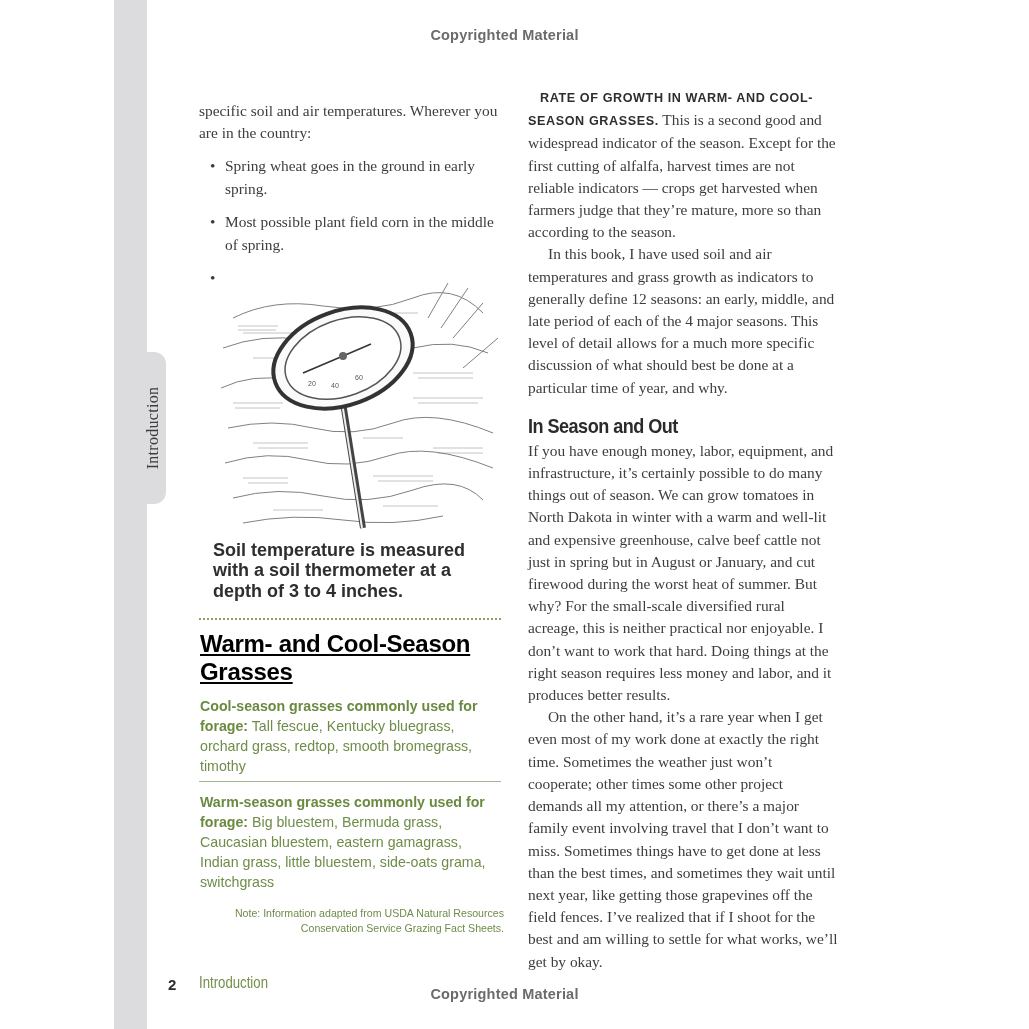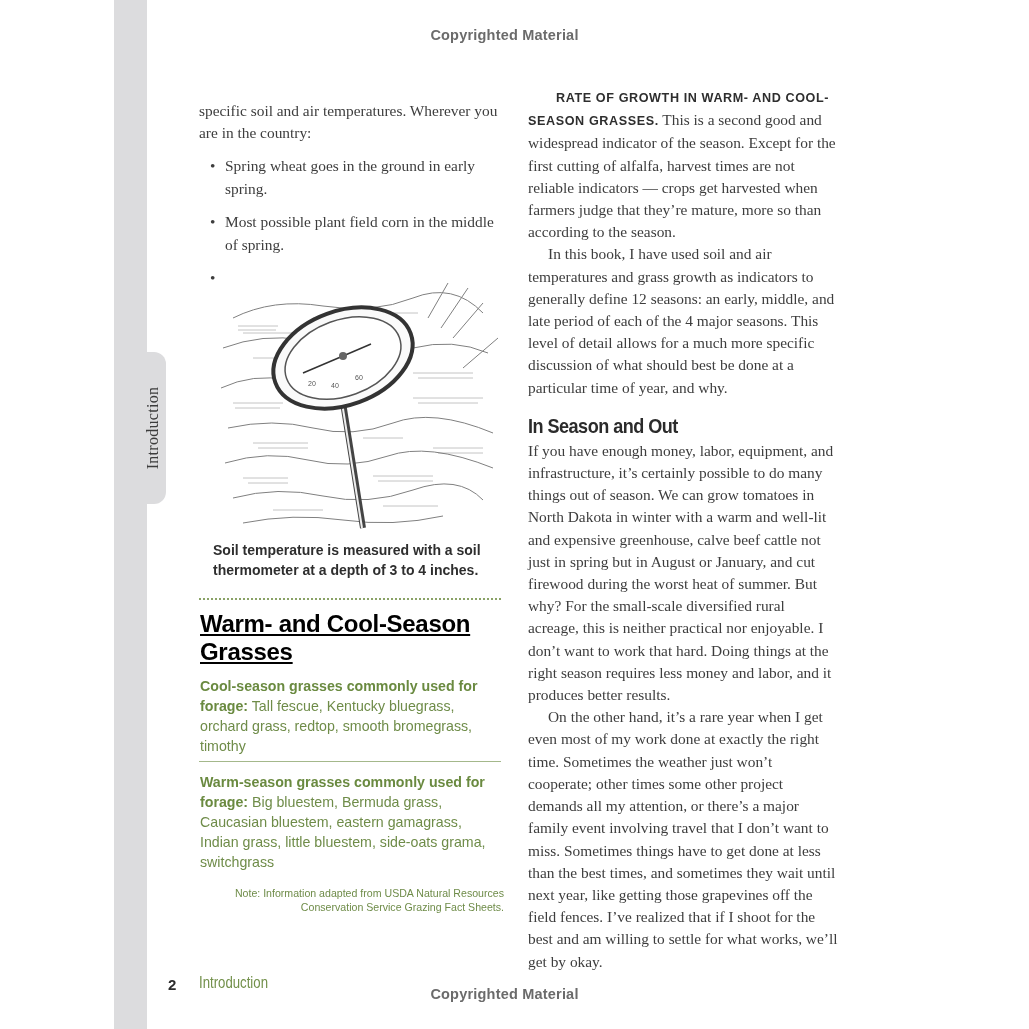--- a/index.html
+++ b/index.html
@@ -28,21 +28,21 @@
   .col-left { position: absolute; left: 199px; top: 100px; width: 305px; }
   .col-right { position: absolute; left: 528px; top: 86px; width: 310px; }
 
   .body-text { font-size: 15.4px; line-height: 22.2px; color: #3d3d3d; margin: 0; }
   .indent { text-indent: 20px; }
   ul.bullets { list-style: none; margin: 11px 0 0 0; padding: 0; }
   ul.bullets li { position: relative; padding-left: 26px; font-size: 15.4px; line-height: 22.2px; margin-bottom: 11.5px; color: #3d3d3d; }
   ul.bullets li .dot { position: absolute; left: 11px; top: 0; }
 
   .illustration { position: relative; width: 290px; height: 260px; margin: 22px 0 0 14px; }
-  .caption { font-family: "Liberation Sans", sans-serif; font-size: 14px; font-weight: bold; color: #2e2e2e; line-height: 20.5px; margin: 2px 0 0 14px; width: 280px; }
+  .caption { font-family: "Liberation Sans", sans-serif; font-size: 18px; font-weight: bold; color: #2e2e2e; line-height: 20.5px; margin: 2px 0 0 14px; width: 280px; }
   .dotted-rule { border-top: 2px dotted #8aa266; margin-top: 17px; width: 302px; }
 
   .sidebar-heading { font-family: "Liberation Sans", sans-serif; font-size: 24px; font-weight: bold; color: #000000; margin: 10px 0 0 1px; letter-spacing: -0.3px; text-decoration: underline; }
   .sidebar-block { font-family: "Liberation Sans", sans-serif; font-size: 14.2px; line-height: 20px; color: #6f8c49; margin: 10px 0 0 1px; }
   .sidebar-block b { color: #6a8a40; }
   .sidebar-rule { border-top: 1.5px solid #a4b88b; margin: 5px 0 0 0; width: 302px; }
   .sidebar-note { font-family: "Liberation Sans", sans-serif; font-size: 10.6px; line-height: 14.5px; color: #6f8c49; margin: 14px 0 0 1px; text-align: right; }
 
   .lead-in { font-family: "Liberation Sans", sans-serif; font-size: 12.6px; font-weight: bold; letter-spacing: 0.6px; color: #2e2e2e; }
   .section-heading { font-family: "Liberation Sans", sans-serif; font-size: 21px; font-weight: bold; color: #2b2b2b; margin: 15px 0 2px 0; letter-spacing: -0.6px; transform: scaleX(0.86); transform-origin: left; }
@@ -105,21 +105,21 @@
   <div class="dotted-rule"></div>
 
   <div class="sidebar-heading">Warm- and Cool-Season Grasses</div>
   <div class="sidebar-block"><b>Cool-season grasses commonly used for forage:</b><span> Tall fescue, Kentucky bluegrass, orchard grass, redtop, smooth bromegrass, timothy</span></div>
   <div class="sidebar-rule"></div>
   <div class="sidebar-block" style=""><b>Warm-season grasses commonly used for forage:</b><span> Big bluestem, Bermuda grass, Caucasian bluestem, eastern gamagrass, Indian grass, little bluestem, side-oats grama, switchgrass</span></div>
   <div class="sidebar-note">Note: Information adapted from USDA Natural Resources Conservation Service Grazing Fact Sheets.</div>
 </div>
 
 <div class="col-right">
-  <p class="body-text"><span class="lead-in" style="margin-left:28px">RATE OF GROWTH IN WARM- AND COOL-SEASON GRASSES.</span><span> This is a second good and widespread indicator of the season. Except for the first cutting of alfalfa, harvest times are not reliable indicators — crops get harvested when farmers judge that they’re mature, more so than according to the season.</span></p>
+  <p class="body-text"><span class="lead-in" style="margin-left:12px">RATE OF GROWTH IN WARM- AND COOL-SEASON GRASSES.</span><span> This is a second good and widespread indicator of the season. Except for the first cutting of alfalfa, harvest times are not reliable indicators — crops get harvested when farmers judge that they’re mature, more so than according to the season.</span></p>
   <p class="body-text indent">In this book, I have used soil and air temperatures and grass growth as indicators to generally define 12 seasons: an early, middle, and late period of each of the 4 major seasons. This level of detail allows for a much more specific discussion of what should best be done at a particular time of year, and why.</p>
   <div class="section-heading">In Season and Out</div>
   <p class="body-text">If you have enough money, labor, equipment, and infrastructure, it’s certainly possible to do many things out of season. We can grow tomatoes in North Dakota in winter with a warm and well-lit and expensive greenhouse, calve beef cattle not just in spring but in August or January, and cut firewood during the worst heat of summer. But why? For the small-scale diversified rural acreage, this is neither practical nor enjoyable. I don’t want to work that hard. Doing things at the right season requires less money and labor, and it produces better results.</p>
   <p class="body-text indent">On the other hand, it’s a rare year when I get even most of my work done at exactly the right time. Sometimes the weather just won’t cooperate; other times some other project demands all my attention, or there’s a major family event involving travel that I don’t want to miss. Sometimes things have to get done at less than the best times, and sometimes they wait until next year, like getting those grapevines off the field fences. I’ve realized that if I shoot for the best and am willing to settle for what works, we’ll get by okay.</p>
 </div>
 
 <div class="footer-page">2</div>
 <div class="footer-label">Introduction</div>
 <div class="copyright bottom">Copyrighted Material</div>
 

